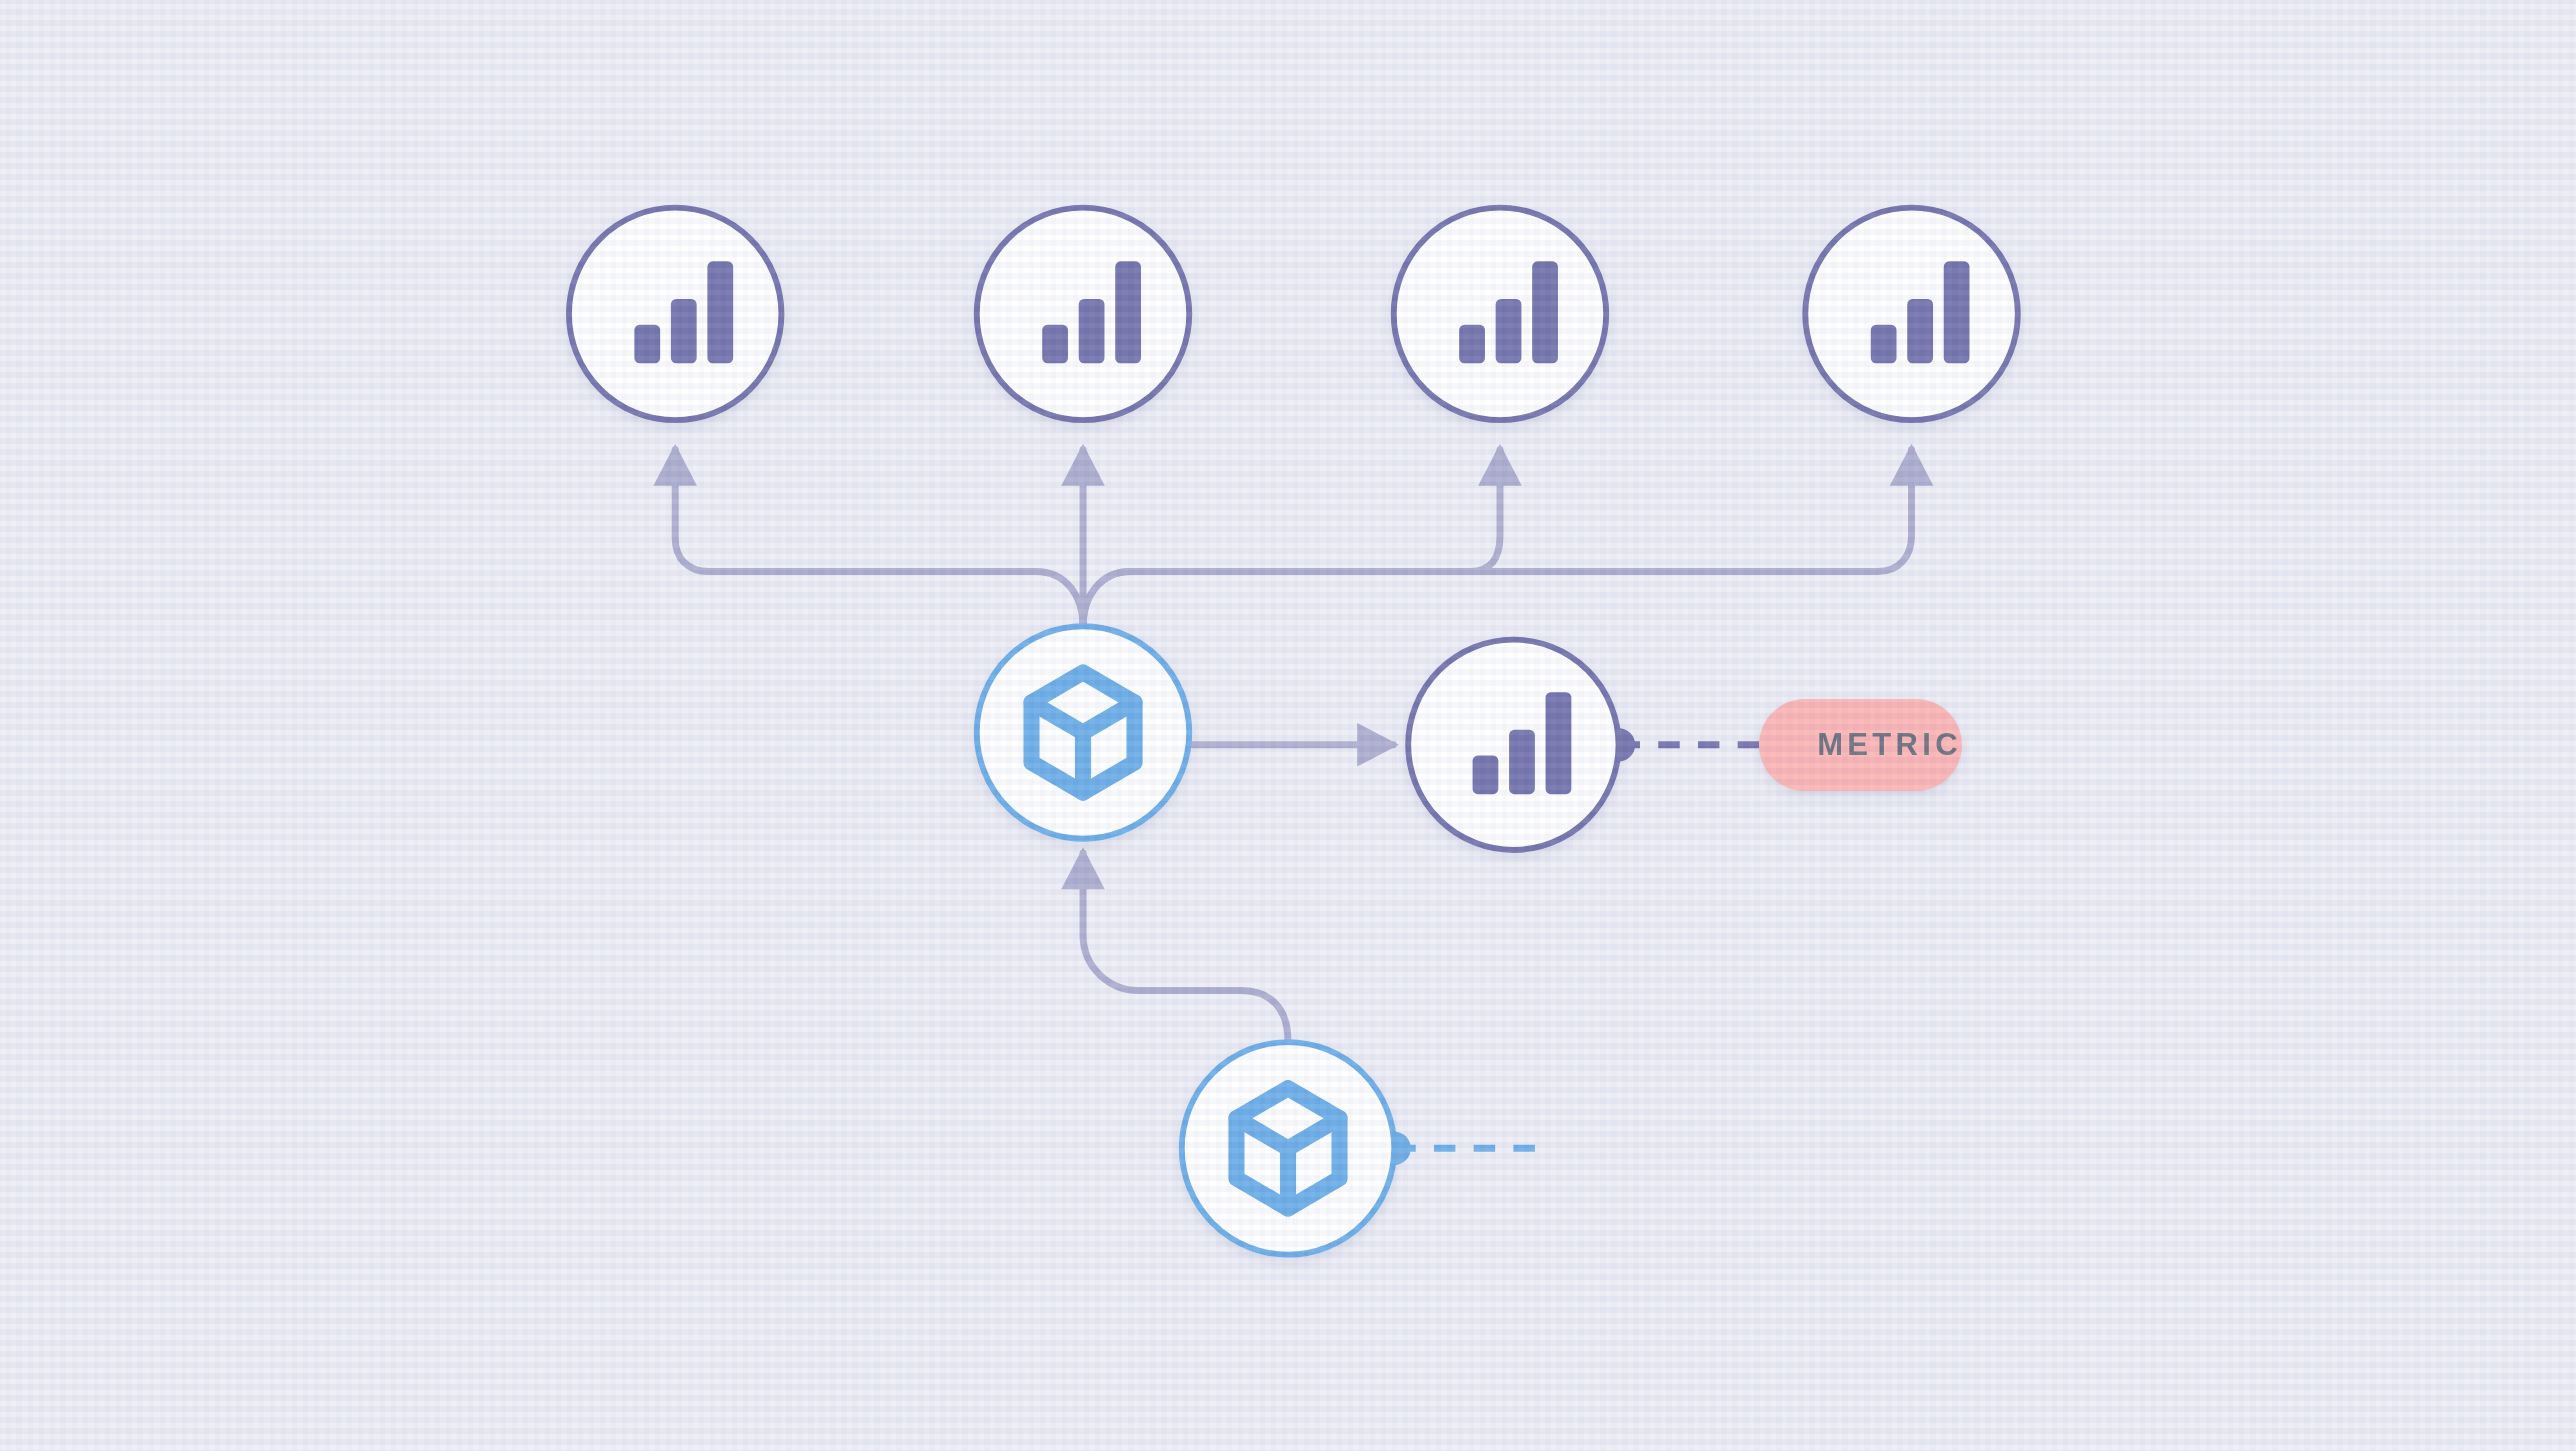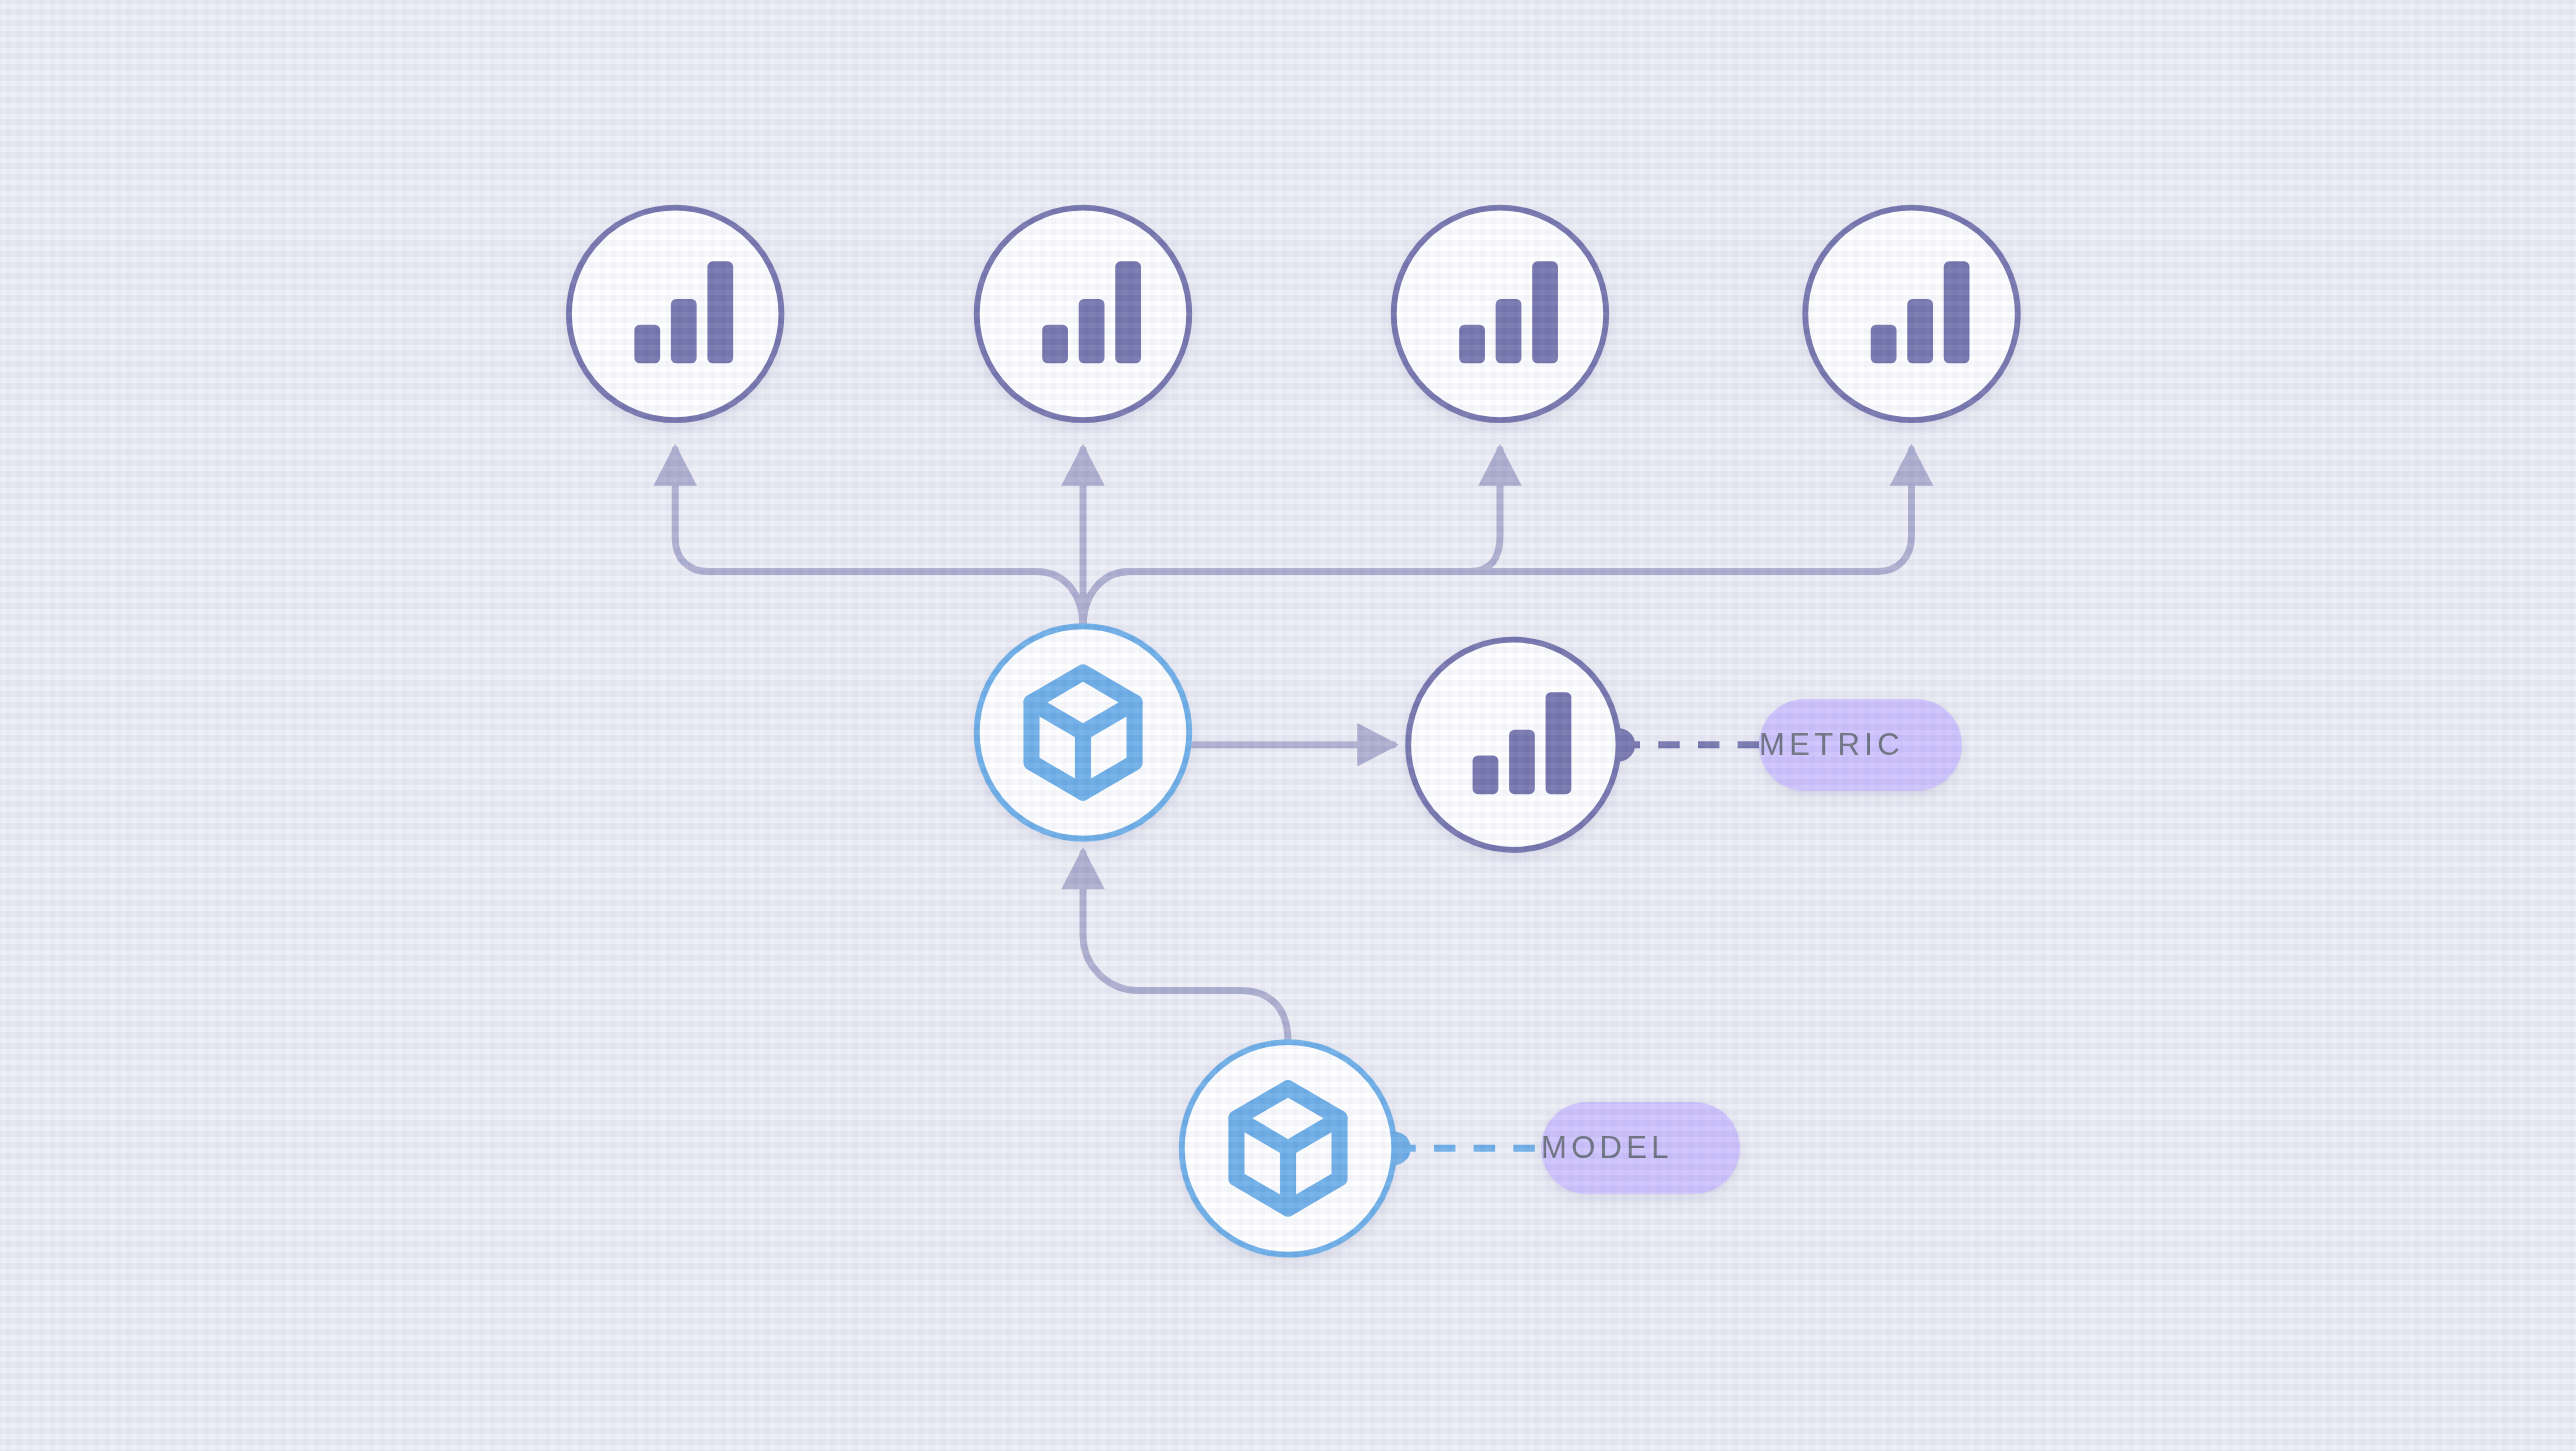--- a/index.html
+++ b/index.html
@@ -33,26 +33,26 @@
   #graph-svg {
     position: absolute;
     inset: 0;
     width: 2576px;
     height: 1451px;
   }
   .pill-label {
     position: absolute;
     display: flex;
     align-items: center;
-    justify-content: flex-start;
-    background: #c4b5fd;
+    justify-content: flex-end;
+    background: #fca5a5;
     border-radius: 5366px;
     box-shadow: 0 5.4px 14px rgba(90, 98, 140, 0.14), 0 1.1px 3.2px rgba(90, 98, 140, 0.08);
     color: #4b5162;
-    font-weight: 400;
+    font-weight: 700;
     letter-spacing: 0.14em;
     white-space: nowrap;
     user-select: none;
   }
 </style>
 </head>
 <body>
 
 <div id="canvas-root">
 
@@ -167,19 +167,16 @@
         <path d="M 2304 2084 L 2400 2140 L 2496 2084"></path>
         <path d="M 2400 2140 L 2400 2252"></path>
       </g>
     </g>
   </svg>
 
   <div class="pill-label" style="left:1759px; top:699px; width:203px; height:92px; font-size:31px;">
     <span>METRIC</span>
   </div>
 
-  <div class="pill-label" style="left:1541px; top:1102px; width:199px; height:92px; font-size:31px;">
-    <span>MODEL</span>
-  </div>
 
   <div id="noise-overlay"></div>
 </div>
 
 
 </body></html>

